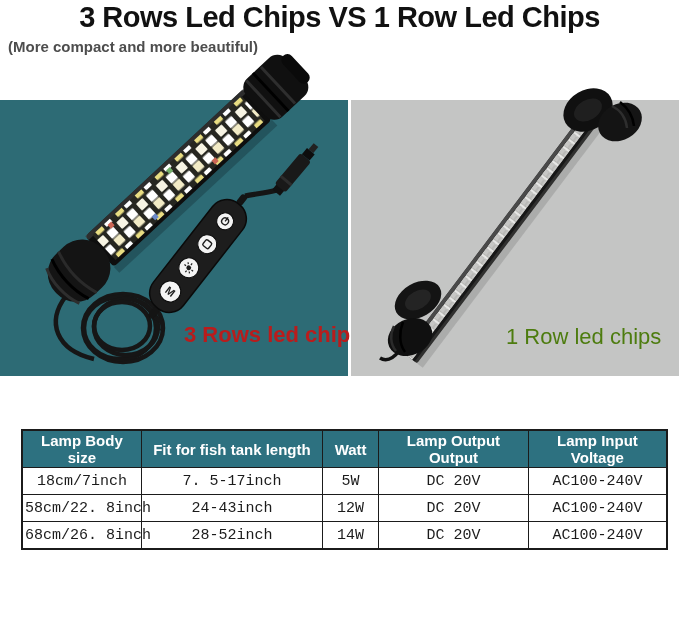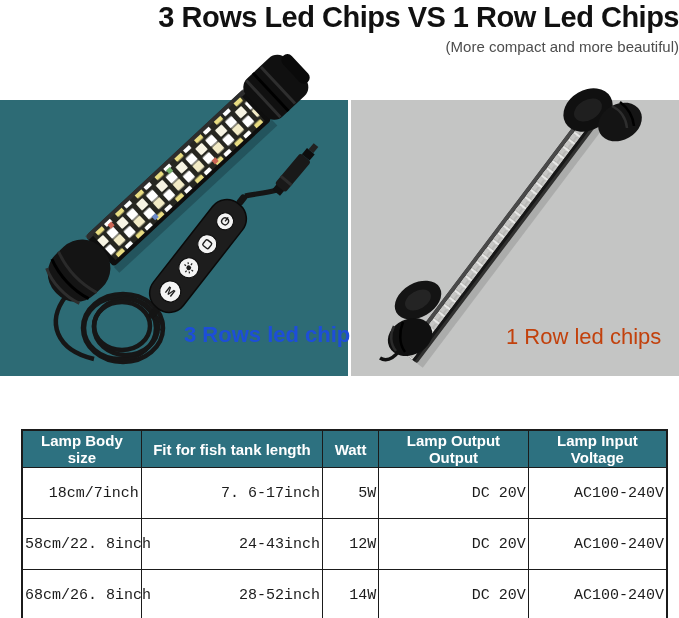--- a/index.html
+++ b/index.html
@@ -1,47 +1,47 @@
 <!DOCTYPE html>
 <html><head>
 <meta charset="utf-8">
 <style>
   html,body{margin:0;padding:0;background:#ffffff;}
   .canvas{
     position:relative;width:679px;height:618px;overflow:hidden;
     background:#ffffff;font-family:"Liberation Sans",sans-serif;
   }
   .title{
-    position:absolute;top:1px;left:0;right:0;text-align:right;
+    position:absolute;top:1px;left:0;right:0;text-align:center;
     font-size:29px;font-weight:700;color:#111;letter-spacing:-0.5px;
   }
   .subtitle{
-    position:absolute;top:38px;left:0;right:0;text-align:right;
-    font-size:15px;font-weight:400;color:#4d4d4d;
+    position:absolute;top:38px;left:8px;right:0;text-align:left;
+    font-size:15px;font-weight:700;color:#4d4d4d;
   }
   .figure{position:absolute;top:60px;left:0;width:679px;height:316px;}
   .panel{position:absolute;top:40px;height:276px;}
   .panel-left{left:0;width:348px;background:#2d6b75;}
   .panel-right{left:351px;width:328px;background:#c4c5c4;}
   svg.lamps{position:absolute;left:0;top:0;width:679px;height:316px;pointer-events:none;overflow:visible;}
   .caption{position:absolute;font-size:22px;white-space:nowrap;}
-  .caption-left{left:184px;top:262px;color:#1d4ed8;font-weight:600;}
-  .caption-right{left:506px;top:264px;color:#c2410c;font-weight:500;}
+  .caption-left{left:184px;top:262px;color:#b91c1c;font-weight:600;}
+  .caption-right{left:506px;top:264px;color:#4d7c0f;font-weight:500;}
   table.spec{
     position:absolute;top:429px;left:21px;width:647px;
     border-collapse:collapse;border:2px solid #1b1b1b;table-layout:fixed;
   }
   table.spec th{
     background:#2d7180;color:#ffffff;font-size:15px;font-weight:700;
     border:1px solid #1b1b1b;height:24px;padding:1px 2px;text-align:center;
     font-family:"Liberation Sans",sans-serif;
   }
   table.spec td{
     color:#1b1b1b;font-size:15px;border:1px solid #1b1b1b;height:26px;
-    padding:12px 2px;text-align:right;font-family:"Liberation Mono",monospace;
+    padding:0 2px;text-align:center;font-family:"Liberation Mono",monospace;
     background:#ffffff;white-space:nowrap;
   }
 </style>
 </head>
 <body>
 
 <div class="canvas">
 
   <div class="title">3 Rows Led Chips VS 1 Row Led Chips</div>
   <div class="subtitle">(More compact and more beautiful)</div>
@@ -196,21 +196,21 @@
         <th>Lamp Body size</th>
         <th>Fit for fish tank length</th>
         <th>Watt</th>
         <th>Lamp Output Output</th>
         <th>Lamp Input Voltage</th>
       </tr>
     </thead>
     <tbody>
       <tr>
         <td>18cm/7inch</td>
-        <td>7. 6-17inch</td>
+        <td>7. 5-17inch</td>
         <td>5W</td>
         <td>DC 20V</td>
         <td>AC100-240V</td>
       </tr>
       <tr>
         <td>58cm/22. 8inch</td>
         <td>24-43inch</td>
         <td>12W</td>
         <td>DC 20V</td>
         <td>AC100-240V</td>

